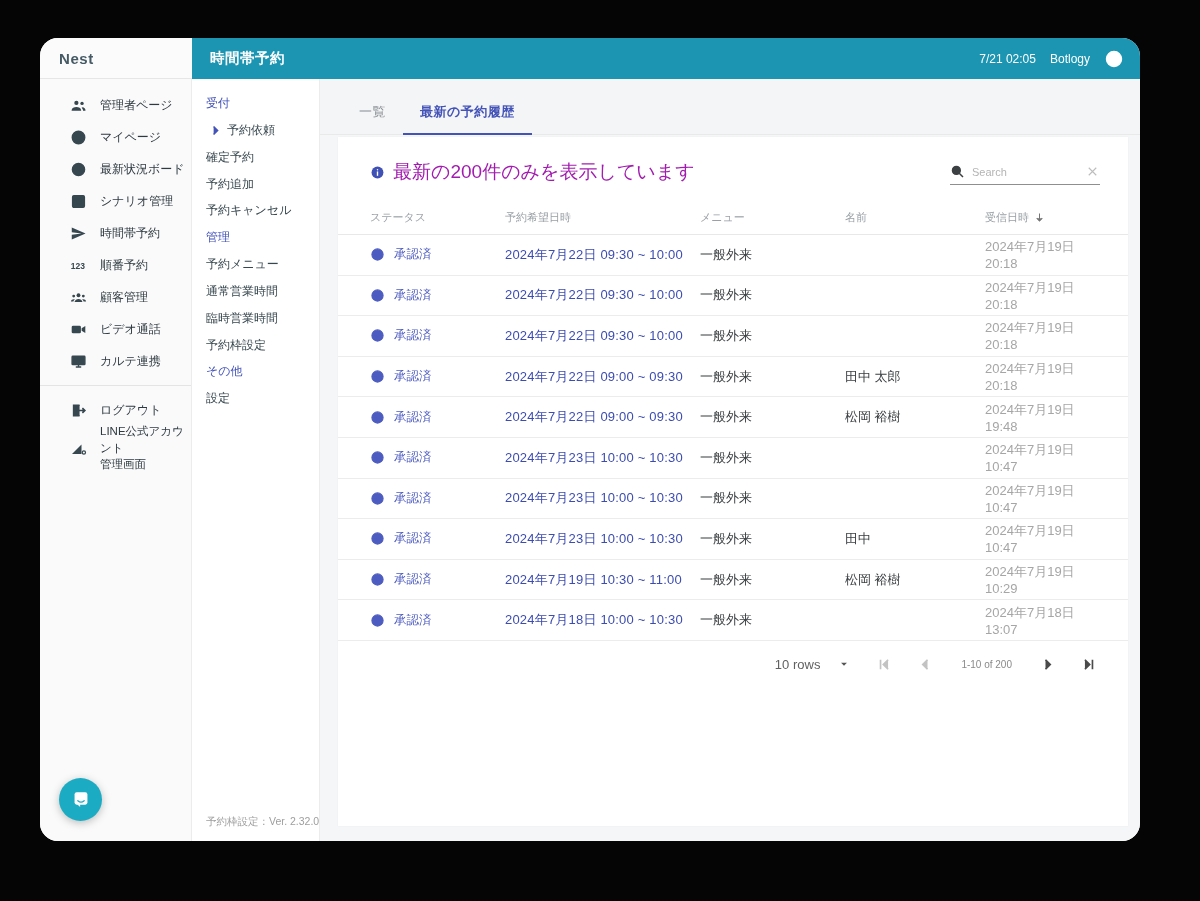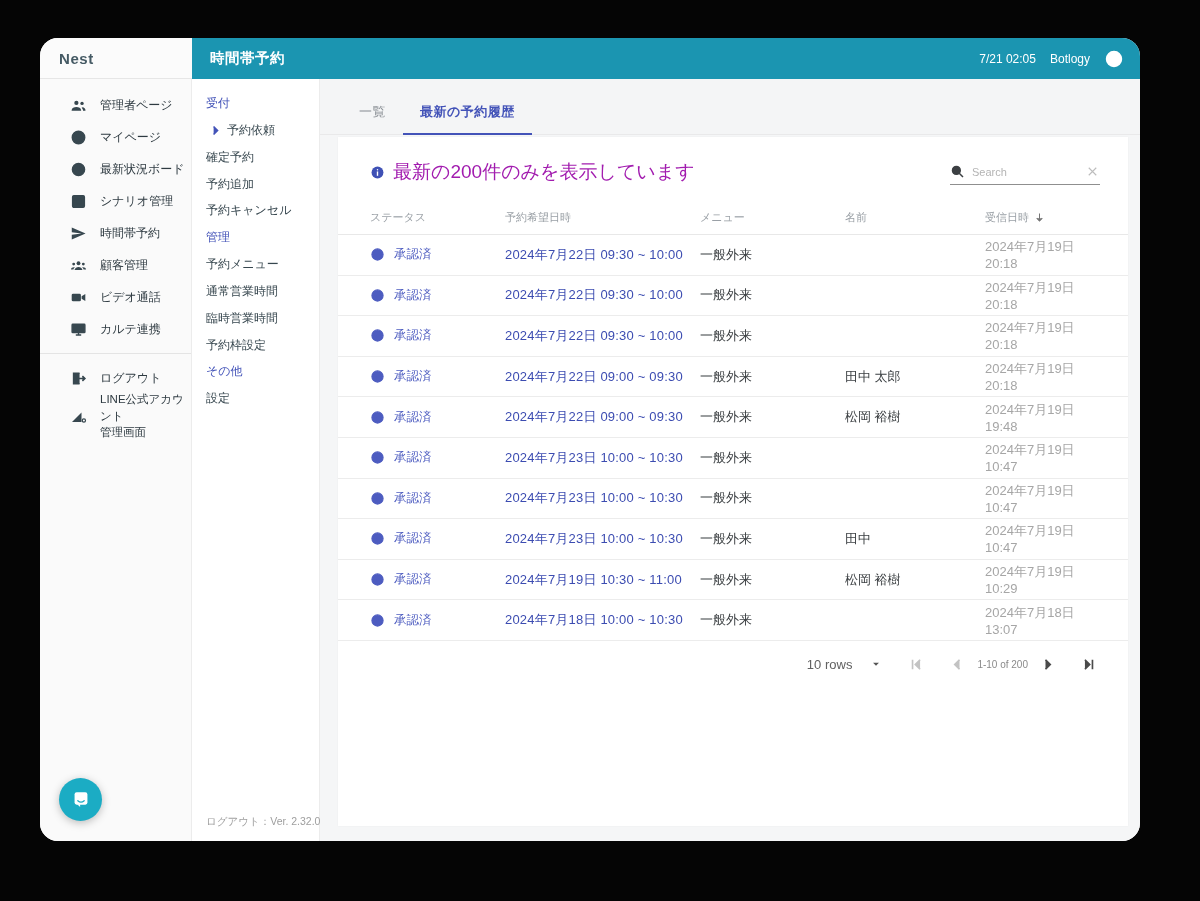--- a/index.html
+++ b/index.html
@@ -76,21 +76,21 @@
   .cell-menu,.cell-name { color:#3c4043; }
   .cell-recv { color:#a6a6a6; }
   
   .pagination { display:flex; align-items:center; justify-content:flex-end; gap:10px;
     padding:14px 30px 0 0; color:#616161; font-size:13px; }
   .rows-select { display:flex; align-items:center; gap:17px; cursor:pointer; margin-right:14px; }
   .rows-select .icon { width:14px; height:14px; color:#555; }
   .pg-btn { width:19px; height:19px; cursor:pointer; }
   .pg-btn.disabled { color:#c3c3c3; cursor:default; }
   .pg-btn.enabled { color:#4a4a4a; }
-  .range { font-size:10px; color:#8a8a8a; margin:0 0;text-align:center; }
+  .range { font-size:10px; color:#8a8a8a; margin:0 16px;text-align:center; }
   .spacer8 { width:2px; }
 </style>
 </head>
 <body>
 
 <div class="window">
   <div class="topbar">
     <div class="brand">Nest</div>
     <div class="topbar-main">
       <span class="topbar-title">時間帯予約</span>
@@ -155,20 +155,28 @@
             <span class="icon">
               <svg viewBox="0 0 24 24">
                 <path d="M2.5 20.4L22 12 2.5 3.6v6.6L16.4 12 2.5 13.8z"></path>
               </svg>
             </span>
             <span>時間帯予約</span>
           </div>
           <div class="nav-item">
             <span class="icon">
               <svg viewBox="0 0 24 24">
+                <text x="1" y="16.5" font-size="12" font-weight="bold" font-family="sans-serif" fill="currentColor">123</text>
+              </svg>
+            </span>
+            <span>順番予約</span>
+          </div>
+          <div class="nav-item">
+            <span class="icon">
+              <svg viewBox="0 0 24 24">
                 <circle cx="12" cy="8.8" r="2.7"></circle>
                 <path d="M6.4 18.2c.6-2.7 3-4.2 5.6-4.2s5 1.5 5.6 4.2z"></path>
                 <circle cx="5.2" cy="10" r="2"></circle>
                 <path d="M1.2 17.6c.4-2.1 2.1-3.3 4.1-3.3.6 0 1.2.1 1.7.3-1.1.9-1.9 1.8-2.2 3z"></path>
                 <circle cx="18.8" cy="10" r="2"></circle>
                 <path d="M22.8 17.6c-.4-2.1-2.1-3.3-4.1-3.3-.6 0-1.2.1-1.7.3 1.1.9 1.9 1.8 2.2 3z"></path>
               </svg>
             </span>
             <span>顧客管理</span>
           </div>
@@ -257,21 +265,21 @@
             <span>臨時営業時間</span>
           </div>
           <div class="nav2-item">
             <span>予約枠設定</span>
           </div>
           <div class="group-title">その他</div>
           <div class="nav2-item">
             <span>設定</span>
           </div>
         </div>
-      <div class="version">ログアウト：Ver. 2.32.0</div>
+      <div class="version">予約枠設定：Ver. 2.32.0</div>
     </div>
 
     <div class="main">
       <div class="tabs-row">
         <div class="tab">一覧</div>
         <div class="tab active">最新の予約履歴</div>
       </div>
 
       <div class="card">
         <div class="card-toolbar">

